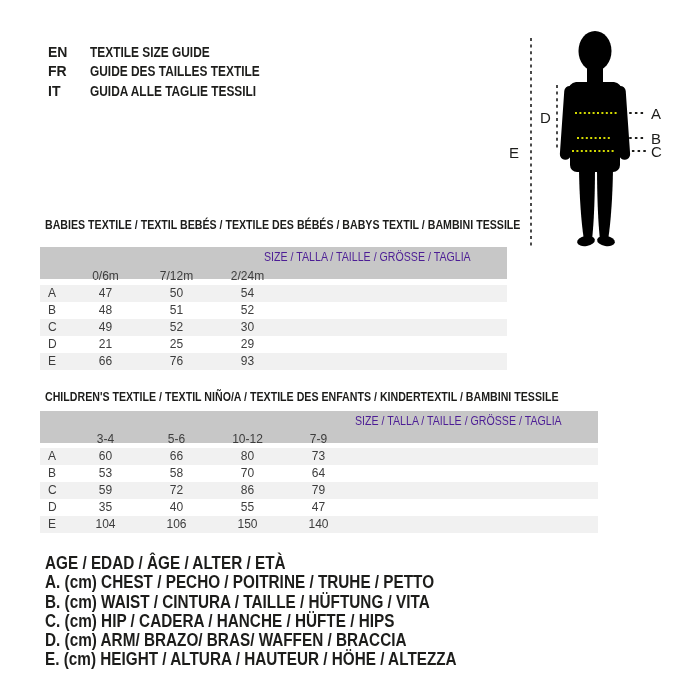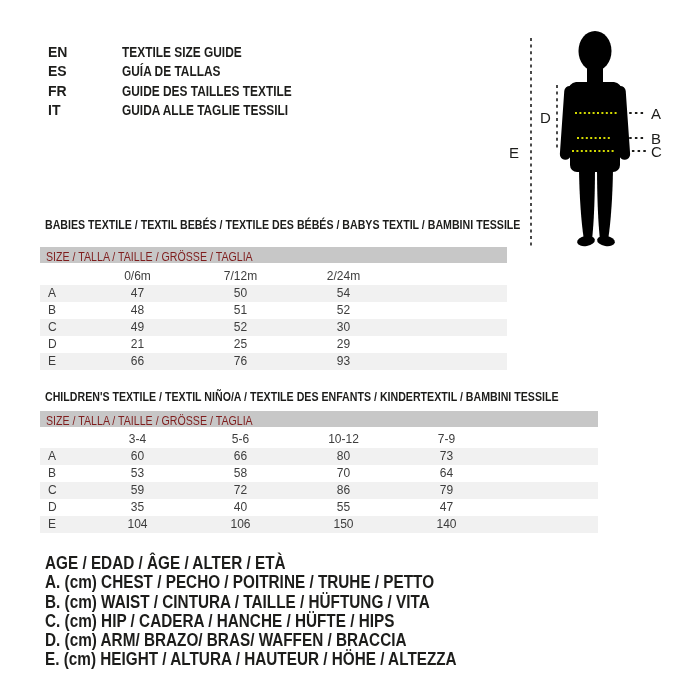--- a/index.html
+++ b/index.html
@@ -7,54 +7,50 @@
     width:700px;height:700px;position:relative;background:#ffffff;overflow:hidden;
     font-family:"Liberation Sans", sans-serif;color:#1d1d1b;
     -webkit-font-smoothing:antialiased;
   }
   .abs{position:absolute;}
   
   .sx{display:inline-block;transform:scaleX(.85);transform-origin:0 50%;white-space:nowrap;}
 
   
   .lang-block{left:48px;top:43px;}
-  .lang-row{display:flex;height:19.4px;line-height:19.4px;font-size:14px;font-weight:700;gap:32px;}
+  .lang-row{display:flex;height:19.4px;line-height:19.4px;font-size:14px;font-weight:700;}
   .lang-code{width:42px;}
 
   
   .diagram-svg{left:500px;top:25px;width:200px;height:235px;}
   .measure-label{font-size:15px;font-weight:400;color:#1d1d1b;line-height:15px;}
 
   
   .tbl-title{font-size:12.5px;font-weight:700;color:#1d1d1b;height:14px;line-height:14px;}
-  .tbl-bar{background:#c7c7c7;height:16px;line-height:20px;padding-left:6px;
-           font-size:12.5px;font-weight:400;color:#7f1d1d;box-sizing:border-box;}
+  .tbl-bar{background:#c7c7c7;height:32px;line-height:20px;padding-left:6px;
+           font-size:12.5px;font-weight:400;color:#4c1d95;box-sizing:border-box;text-align:right;}
   .tbl-body{font-size:12px;color:#3d3d3d;}
-  .trow{display:flex;height:17px;line-height:17px;gap:32px;}
+  .trow{display:flex;height:17px;line-height:17px;}
   .trow.ages{color:#3d3d3d;}
   .trow.stripe{background:#f1f1f1;}
   .cell{display:block;}
   .cell.rlabel{width:30px;padding-left:8px;box-sizing:border-box;}
   .cell.val{width:71px;text-align:center;}
 
   
   .legend{left:45px;top:554px;}
   .legend-line{height:19.3px;line-height:19.3px;font-size:18px;font-weight:700;}
 </style>
 </head>
 <body>
 
 <div class="abs lang-block">
   <div class="lang-row">
     <span class="lang-code">EN</span>
     <span class="sx">TEXTILE SIZE GUIDE</span>
-  </div>
-  <div class="lang-row">
-    <span class="lang-code">ES</span>
-    <span class="sx">GUÍA DE TALLAS</span>
   </div>
   <div class="lang-row">
     <span class="lang-code">FR</span>
     <span class="sx">GUIDE DES TAILLES TEXTILE</span>
   </div>
   <div class="lang-row">
     <span class="lang-code">IT</span>
     <span class="sx">GUIDA ALLE TAGLIE TESSILI</span>
   </div>
 </div>

